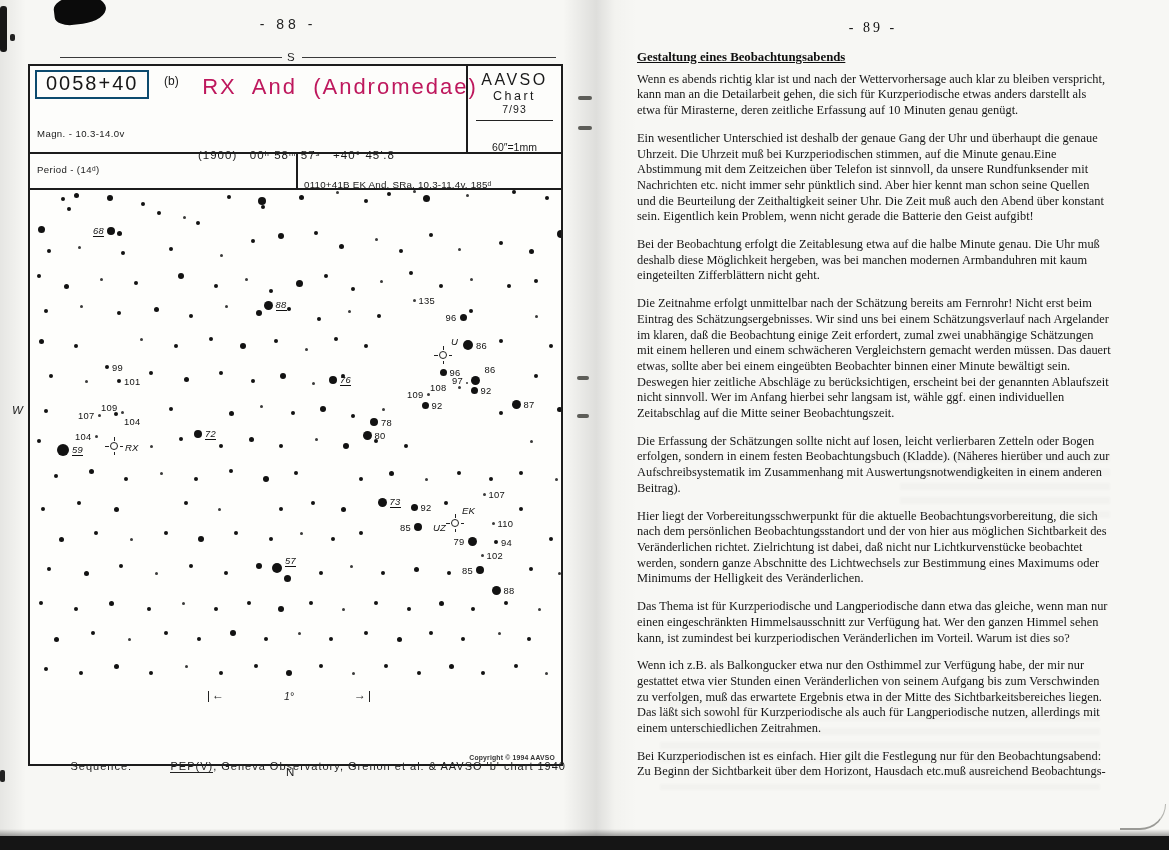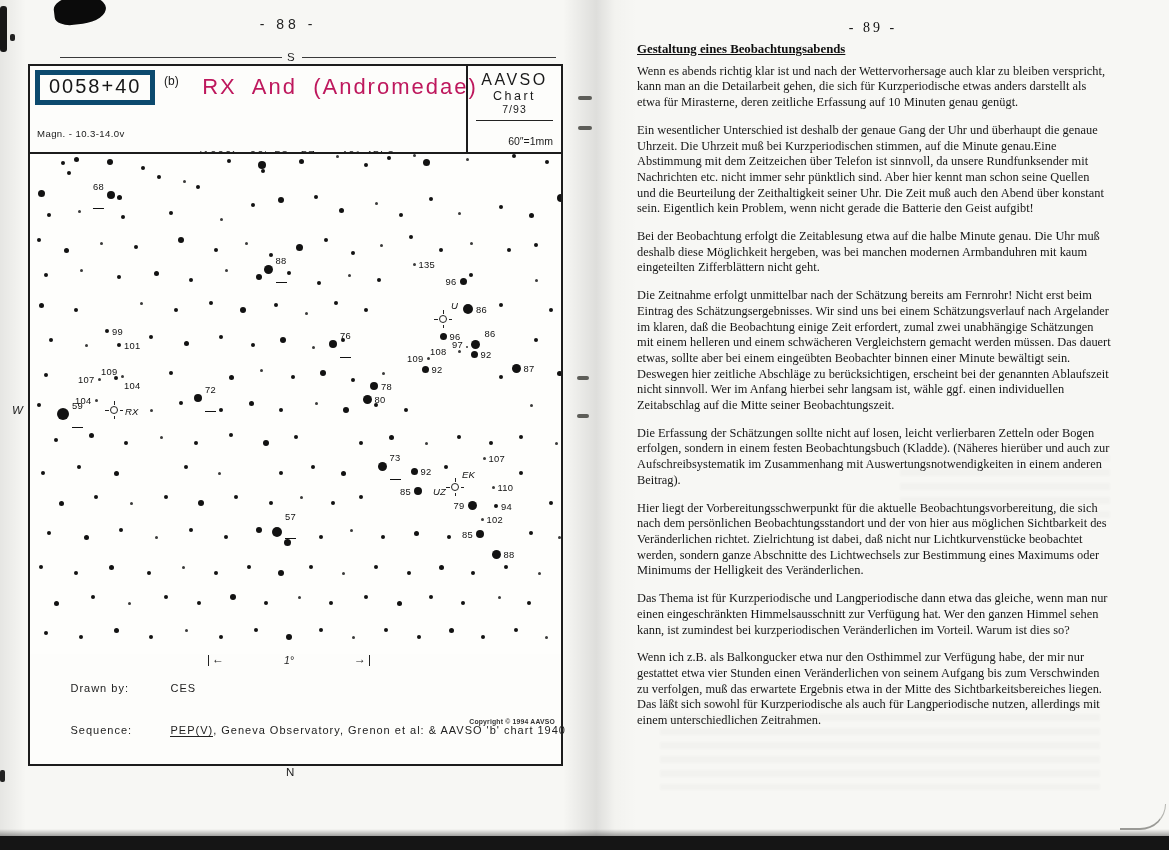--- a/index.html
+++ b/index.html
@@ -27,44 +27,44 @@
       to bottom,rgba(60,60,60,.05) 0 7px,rgba(0,0,0,0) 7px 14px);filter:blur(1px);}
 
   
   .pageno-left{position:absolute;left:178px;top:16px;width:220px;text-align:center;
     font-size:14px;letter-spacing:4px;color:#222;}
   .s-line{position:absolute;top:57px;height:0;border-top:1.4px solid #3a3a3a;}
   .compass{position:absolute;font-size:11.5px;color:#222;}
   .chart-outer{position:absolute;left:28px;top:64px;width:535px;height:702px;
     border:2px solid #1c1c1c;background:#fdfdfb;}
   .chd-header{position:relative;height:86px;}
-  .desig-box{position:absolute;left:5px;top:4px;border:5px solid #0c4a6e;padding:0 9px 2px 9px;
+  .desig-box{position:absolute;left:5px;top:4px;border:2px solid #0c4a6e;padding:0 9px 2px 9px;
     font-size:20px;letter-spacing:2px;color:#171717;}
   .chart-letter{position:absolute;left:134px;top:8px;font-size:12px;}
   .chd-title{position:absolute;left:156px;top:8px;width:308px;text-align:center;
     font-size:22px;letter-spacing:2px;white-space:pre;color:#be185d;}
   .chd-props{position:absolute;left:7px;top:37px;font-size:9.6px;line-height:12.3px;
     letter-spacing:.4px;white-space:pre;}
   .chd-epochs{position:absolute;left:168px;top:44px;font-size:11.5px;line-height:18px;
     letter-spacing:1px;white-space:pre;}
   .chd-right{position:absolute;right:0;top:0;width:95px;height:86px;border-left:2px solid #1c1c1c;
     text-align:center;}
   .org{font-size:16px;letter-spacing:2.5px;margin-top:5px;}
   .chart-word{font-size:12.5px;letter-spacing:2.5px;}
   .chart-no{font-size:10.5px;letter-spacing:1px;}
-  .chart-scale{font-size:10.5px;margin-top:5px;border-top:1.4px solid #222;padding-top:14px;
-    margin-left:8px;margin-right:8px;text-align:right;}
+  .chart-scale{font-size:10.5px;margin-top:5px;border-top:1.4px solid #222;padding-top:20px;
+    margin-left:8px;margin-right:8px;}
   .chd-nearby{position:relative;height:36px;border-top:2px solid #1c1c1c;display:flex;}
   .nearby-left{width:268px;border-right:2px solid #1c1c1c;padding:3px 0 0 5px;
     font-size:9.8px;line-height:14.5px;letter-spacing:.2px;white-space:pre;}
   .nearby-right{flex:1;padding:3px 0 0 6px;font-size:9.8px;letter-spacing:.2px;white-space:pre;}
   .star-map{position:relative;height:502px;border-top:2px solid #1c1c1c;overflow:hidden;background:#fefefc;}
   .star{position:absolute;border-radius:50%;}
   .slabel{position:absolute;font-size:9.4px;letter-spacing:.3px;color:#111;white-space:nowrap;}
-  .slabel.u{border-bottom:1.1px solid #111;padding-bottom:16px;}
+  .slabel.u{border-bottom:1.1px solid #111;padding-bottom:0px;font-style:italic;}
   .vmark{position:absolute;width:8px;height:8px;border:1.2px solid #222;border-radius:50%;background:transparent;}
   .vmark i{position:absolute;background:#222;}
   .vmark .tt{width:1.2px;height:3.5px;left:2.6px;top:-6px;}
   .vmark .bb{width:1.2px;height:3.5px;left:2.6px;bottom:-6px;}
   .vmark .ll{height:1.2px;width:3.5px;left:-6px;top:2.6px;}
   .vmark .rr{height:1.2px;width:3.5px;right:-6px;top:2.6px;}
   .vlabel{position:absolute;font-size:9.6px;font-style:italic;color:#111;}
   .chd-footer{position:relative;height:74px;}
   .scalebar{position:absolute;left:178px;top:1px;width:162px;height:14px;font-size:11px;color:#222;}
   .scalebar .tick{position:absolute;top:0;width:1.3px;height:11px;background:#222;}
@@ -74,21 +74,21 @@
   .foot-label{display:inline-block;width:100px;}
   .pepv{border-bottom:1.2px solid #222;}
   .copyright{position:absolute;right:6px;bottom:3px;font-size:6.8px;font-weight:bold;color:#333;letter-spacing:.2px;}
 
   
   .pageno-right{position:absolute;left:763px;top:20px;width:220px;text-align:center;
     font-family:"Liberation Serif",serif;font-size:14px;letter-spacing:3px;color:#111;}
   .text-col{position:absolute;left:637px;top:42px;width:474px;
     font-family:"Liberation Serif",serif;font-size:12.4px;line-height:15.7px;color:#161616;}
   .text-col h3{font-size:12.8px;margin:14px 0 6px 0;text-decoration:underline;color:#0e0e0e;}
-  .text-col h3:first-child{margin-top:0;text-decoration:underline;}
+  .text-col h3:first-child{margin-top:8px;text-decoration:underline;}
   .text-col p{margin:0 0 12px 0;}
 </style>
 </head>
 <body>
 
 <div class="stage">
 
   <div class="left-edge-shade"></div>
   <div class="gutter"></div>
   <div class="blob-a"></div>
@@ -133,20 +133,29 @@
         <div>(2000)   01ʰ 04ᵐ 36ˢ   +41° 18′.0</div>
       </div>
       <div class="chd-right">
         <div class="org">AAVSO</div>
         <div class="chart-word">Chart</div>
         <div class="chart-no">7/93</div>
         <div class="chart-scale">60″=1mm</div>
       </div>
     </div>
 
+    <div class="chd-nearby">
+      <div class="nearby-left">
+        <div>0109+40 ↕ U And, Mira, &lt;9.9-14.3&gt;, 346ᵈ.55</div>
+        <div>0110+41A UZ And, Mira, &lt;10.1-14.9&gt;, 314ᵈ.30</div>
+      </div>
+      <div class="nearby-right">
+        <div>0110+41B EK And, SRa, 10.3-11.4v, 185ᵈ</div>
+      </div>
+    </div>
 
     <div class="star-map">
         <div class="star" style="left: 31px; top: 7px; height: 4px; width: 4px; background: rgb(18, 18, 18);"></div>
         <div class="star" style="left: 43.5px; top: 2.5px; height: 5px; width: 5px; background: rgb(18, 18, 18);"></div>
         <div class="star" style="left: 77px; top: 5px; height: 6px; width: 6px; background: rgb(18, 18, 18);"></div>
         <div class="star" style="left: 37px; top: 17px; height: 4px; width: 4px; background: rgb(18, 18, 18);"></div>
         <div class="star" style="left: 7.5px; top: 35.5px; height: 7px; width: 7px; background: rgb(18, 18, 18);"></div>
         <div class="star" style="left: 111px; top: 12px; height: 4px; width: 4px; background: rgb(18, 18, 18);"></div>
         <div class="star" style="left: 127px; top: 21px; height: 4px; width: 4px; background: rgb(18, 18, 18);"></div>
         <div class="star" style="left: 152.5px; top: 25.5px; height: 3px; width: 3px; background: rgb(58, 58, 58);"></div>
@@ -446,40 +455,38 @@
       </div>
 
     <div class="chd-footer">
       <div class="scalebar">
         <span class="tick" style="left:0;"></span>
         <span class="arr" style="left:4px;">←</span>
         <span class="deg">1°</span>
         <span class="arr" style="right:4px;">→</span>
         <span class="tick" style="right:0;"></span>
       </div>
-      <div class="foot-row" style="top:16px;">
-        <span class="foot-label">Drawn by:</span><span>CES</span>
-      </div>
       <div class="foot-row" style="top:58px;">
         <span class="foot-label">Sequence:</span><span class="pepv">PEP(V)</span><span>, Geneva Observatory, Grenon et al: &amp; AAVSO 'b' chart 1940</span>
       </div>
       <div class="copyright">Copyright © 1994 AAVSO</div>
     </div>
   </div>
 
   <div class="pageno-right">- 89 -</div>
 
   <div class="text-col">
     <h3>Gestaltung eines Beobachtungsabends</h3>
     <p>Wenn es abends richtig klar ist und nach der Wettervorhersage auch klar zu bleiben verspricht, kann man an die Detailarbeit gehen, die sich für Kurzperiodische etwas anders darstellt als etwa für Mirasterne, deren zeitliche Erfassung auf  10 Minuten genau genügt.</p>
     <p>Ein wesentlicher Unterschied ist deshalb der genaue Gang der Uhr und überhaupt die genaue Uhrzeit. Die Uhrzeit muß bei Kurzperiodischen stimmen, auf die Minute genau.Eine Abstimmung mit dem Zeitzeichen über Telefon ist sinnvoll, da unsere Rundfunksender mit Nachrichten etc. nicht immer sehr pünktlich sind. Aber hier kennt man schon seine Quellen und die Beurteilung der Zeithaltigkeit seiner Uhr. Die Zeit muß auch den Abend über konstant sein. Eigentlich kein Problem, wenn nicht gerade die Batterie den Geist aufgibt!</p>
     <p>Bei der Beobachtung erfolgt  die Zeitablesung etwa auf die halbe Minute genau. Die Uhr muß deshalb diese Möglichkeit hergeben, was bei manchen modernen Armbanduhren mit kaum eingeteilten Zifferblättern nicht geht.</p>
     <p>Die Zeitnahme erfolgt unmittelbar nach der Schätzung bereits am Fernrohr! Nicht erst beim Eintrag des Schätzungsergebnisses. Wir sind uns bei einem Schätzungsverlauf nach Argelander im klaren, daß die Beobachtung einige Zeit erfordert, zumal zwei unabhängige Schätzungen mit einem helleren und einem schwächeren Vergleichstern gemacht werden müssen. Das dauert etwas, sollte aber bei einem eingeübten Beobachter binnen einer Minute bewältigt sein. Deswegen hier zeitliche Abschläge zu berücksichtigen, erscheint bei der genannten Ablaufszeit nicht sinnvoll. Wer im Anfang hierbei sehr langsam ist, wähle ggf. einen individuellen Zeitabschlag auf die Mitte seiner Beobachtungszeit.</p>
     <p>Die Erfassung der Schätzungen sollte nicht auf losen, leicht verlierbaren Zetteln oder Bogen erfolgen, sondern in einem festen Beobachtungsbuch (Kladde). (Näheres hierüber und auch zur Aufschreibsystematik im Zusammenhang mit Auswertungsnotwendigkeiten in einem anderen Beitrag).</p>
     <p>Hier liegt der Vorbereitungsschwerpunkt für die aktuelle Beobachtungsvorbereitung, die sich nach dem persönlichen Beobachtungsstandort und der von hier aus möglichen Sichtbarkeit des Veränderlichen richtet. Zielrichtung ist dabei, daß nicht nur Lichtkurvenstücke beobachtet werden, sondern ganze Abschnitte des Lichtwechsels zur Bestimmung eines Maximums oder Minimums der Helligkeit des Veränderlichen.</p>
     <p>Das Thema ist für Kurzperiodische und Langperiodische dann etwa das gleiche, wenn man nur einen eingeschränkten Himmelsausschnitt zur Verfügung hat. Wer den ganzen Himmel sehen kann, ist zumindest bei kurzperiodischen Veränderlichen im Vorteil. Warum ist dies so?</p>
     <p>Wenn ich z.B. als Balkongucker etwa nur den Osthimmel zur Verfügung habe, der mir nur gestattet etwa vier Stunden einen Veränderlichen von seinem Aufgang bis zum Verschwinden zu verfolgen, muß das erwartete Ergebnis etwa in der Mitte des Sichtbarkeitsbereiches liegen. Das läßt sich sowohl für Kurzperiodische als auch für Langperiodische nutzen, allerdings mit einem unterschiedlichen Zeitrahmen.</p>
+    <p>Bei Kurzperiodischen ist es einfach. Hier gilt die Festlegung nur für den Beobachtungsabend: Zu Beginn der Sichtbarkeit über dem Horizont, Hausdach etc.muß ausreichend Beobachtungs-</p>
   </div>
 
   <div class="bottom-band-fade"></div>
   <div class="bottom-band"></div>
   <div class="curl"></div>
 </div>
 
 </body></html>

